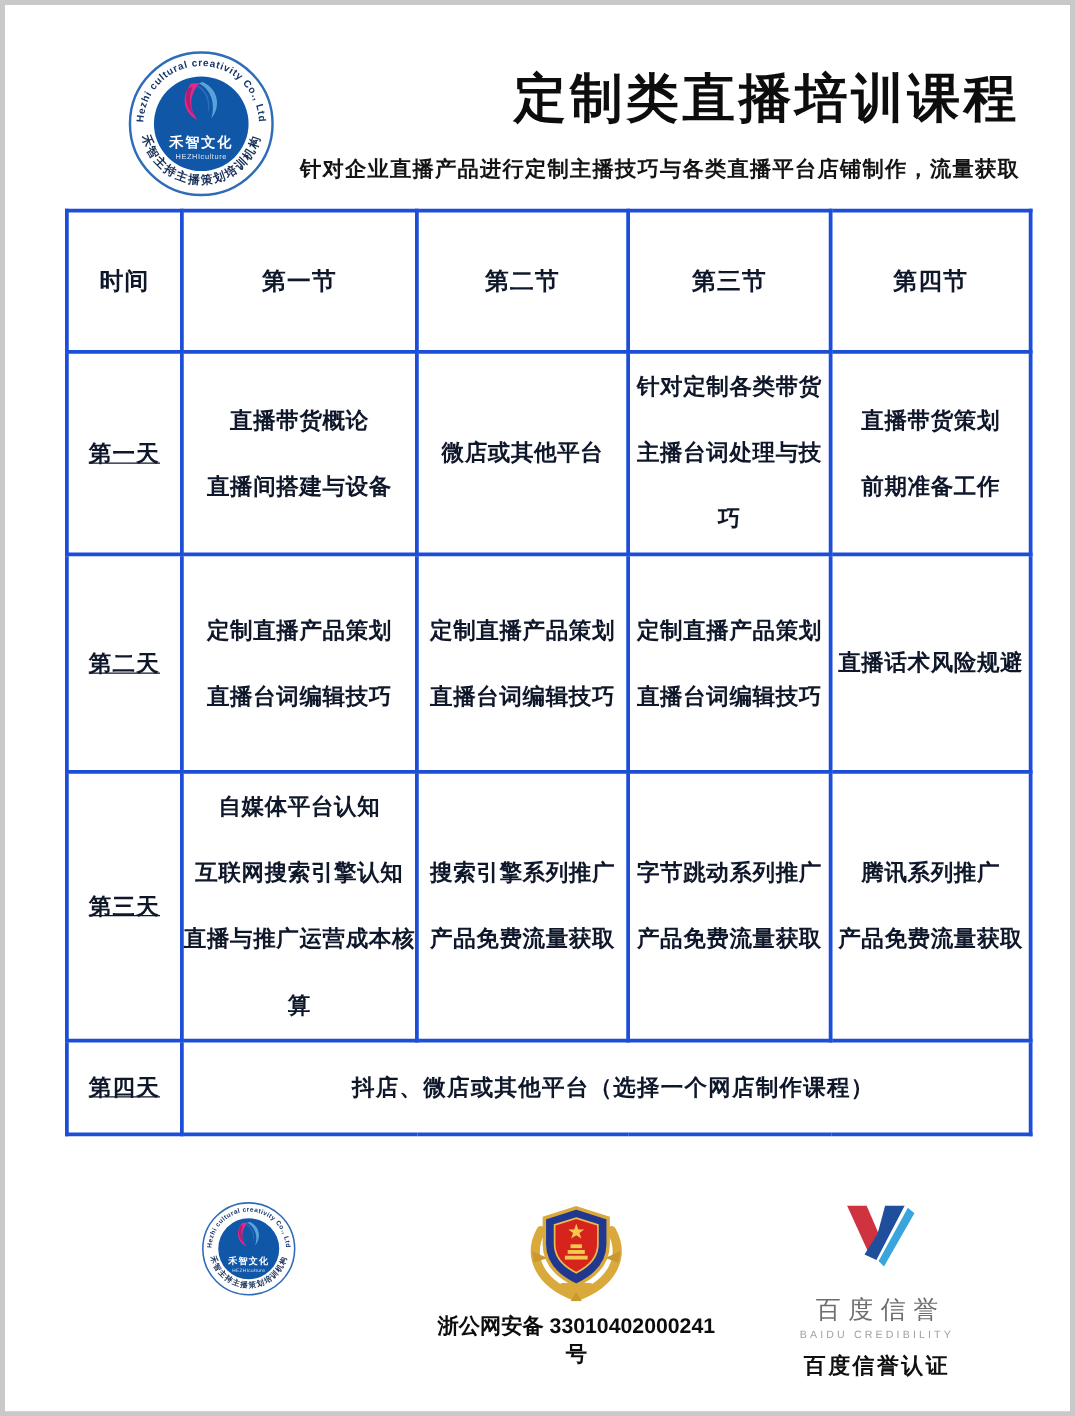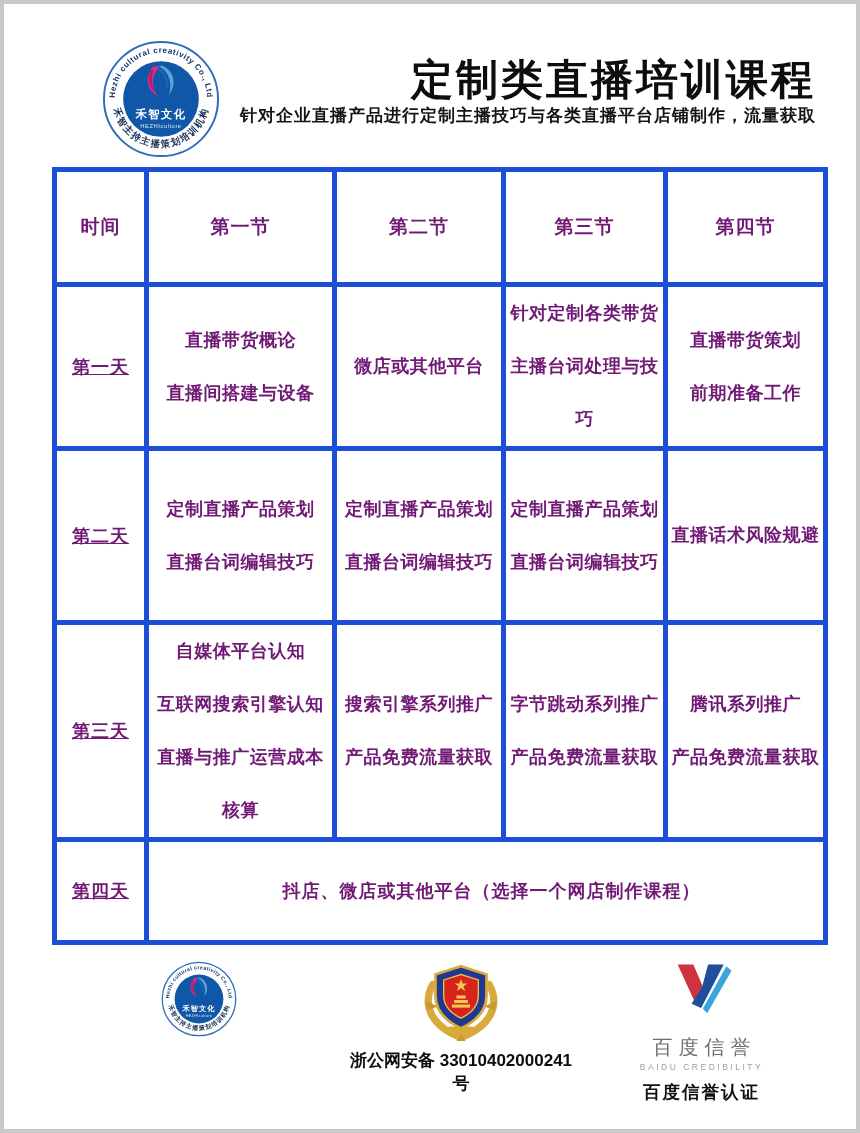--- a/index.html
+++ b/index.html
@@ -6,34 +6,34 @@
   .page{
     position:relative;width:860px;height:1133px;margin:0 auto;
     background:#ffffff;border:4px solid #c9c9c9;box-sizing:border-box;
     font-family:"Liberation Sans","DejaVu Sans",sans-serif;color:#111;
     overflow:hidden;
   }
   
   .header-logo{position:absolute;left:98px;top:36px;width:118px;height:118px;}
   .header-text{position:absolute;left:70px;right:40px;top:52px;text-align:right;font-family:Liberation Serif, serif;}
   .page-title{font-size:42px;font-weight:bold;letter-spacing:3px;color:#0d0d0d;line-height:1.15;}
-  .page-subtitle{margin-top:0;font-size:17px;font-weight:bold;letter-spacing:1px;color:#141414;}
+  .page-subtitle{margin-top:20px;font-size:17px;font-weight:bold;letter-spacing:1px;color:#141414;}
   
   .course-table{
     position:absolute;left:48px;top:163px;width:771px;
     border-collapse:collapse;table-layout:fixed;
     border:2px solid #3a3a3a;
   }
   .course-table th,.course-table td{
-    border:5px solid #1d4ed8;vertical-align:middle;text-align:center;
-    font-weight:bold;color:#701a75;padding:0;
+    border:3px solid #1d4ed8;vertical-align:middle;text-align:center;
+    font-weight:bold;color:#0f172a;padding:0;
   }
   .course-table th{font-size:19px;letter-spacing:1px;height:110px;}
   .course-table td{font-size:18px;}
-  tr.r1{height:160px;} tr.r2{height:174px;} tr.r3{height:210px;} tr.r4{height:103px;}
+  tr.r1{height:160px;} tr.r2{height:174px;} tr.r3{height:210px;} tr.r4{height:75px;}
   .day-cell{font-size:19px;letter-spacing:1px;text-decoration:underline;}
   .cl{line-height:53px;letter-spacing:0.5px;}
   .merged-cell{text-align:right;padding-left:11px !important;letter-spacing:1px;}
   
   .footer-left{position:absolute;left:70px;top:957px;width:250px;text-align:center;}
   .footer-left .seal{width:76px;height:76px;display:block;margin:0 auto;}
   .copyright{margin-top:9px;font-size:14.5px;color:#565656;letter-spacing:0.5px;}
   .footer-mid{position:absolute;left:342px;top:955px;width:230px;text-align:center;}
   .footer-mid .badge{width:88px;height:82px;display:block;margin:0 auto;}
   .police-text{margin-top:8px;font-size:17px;font-weight:bold;color:#0d0d0d;}

